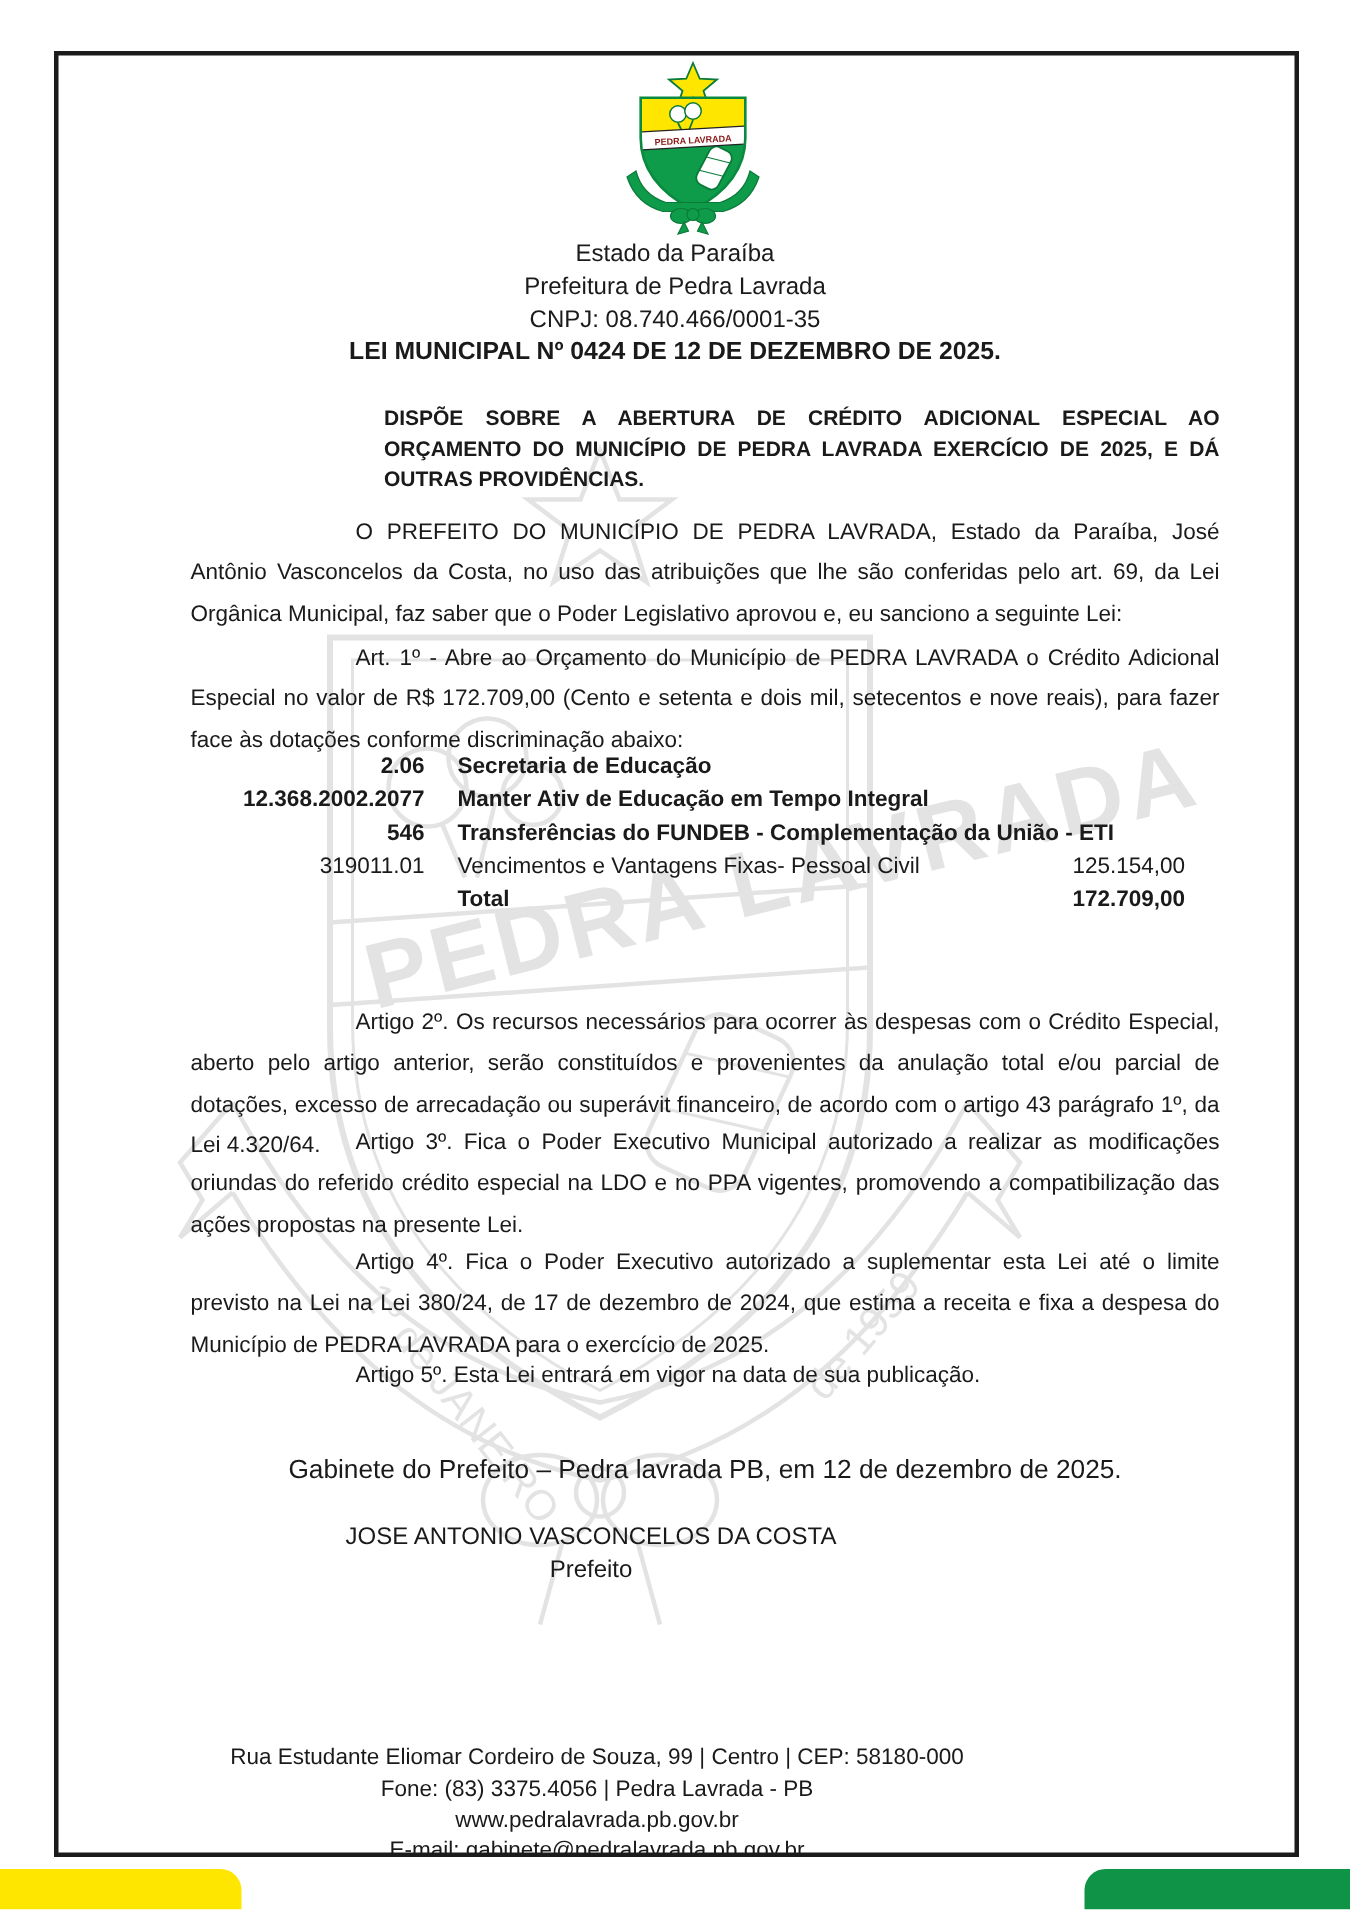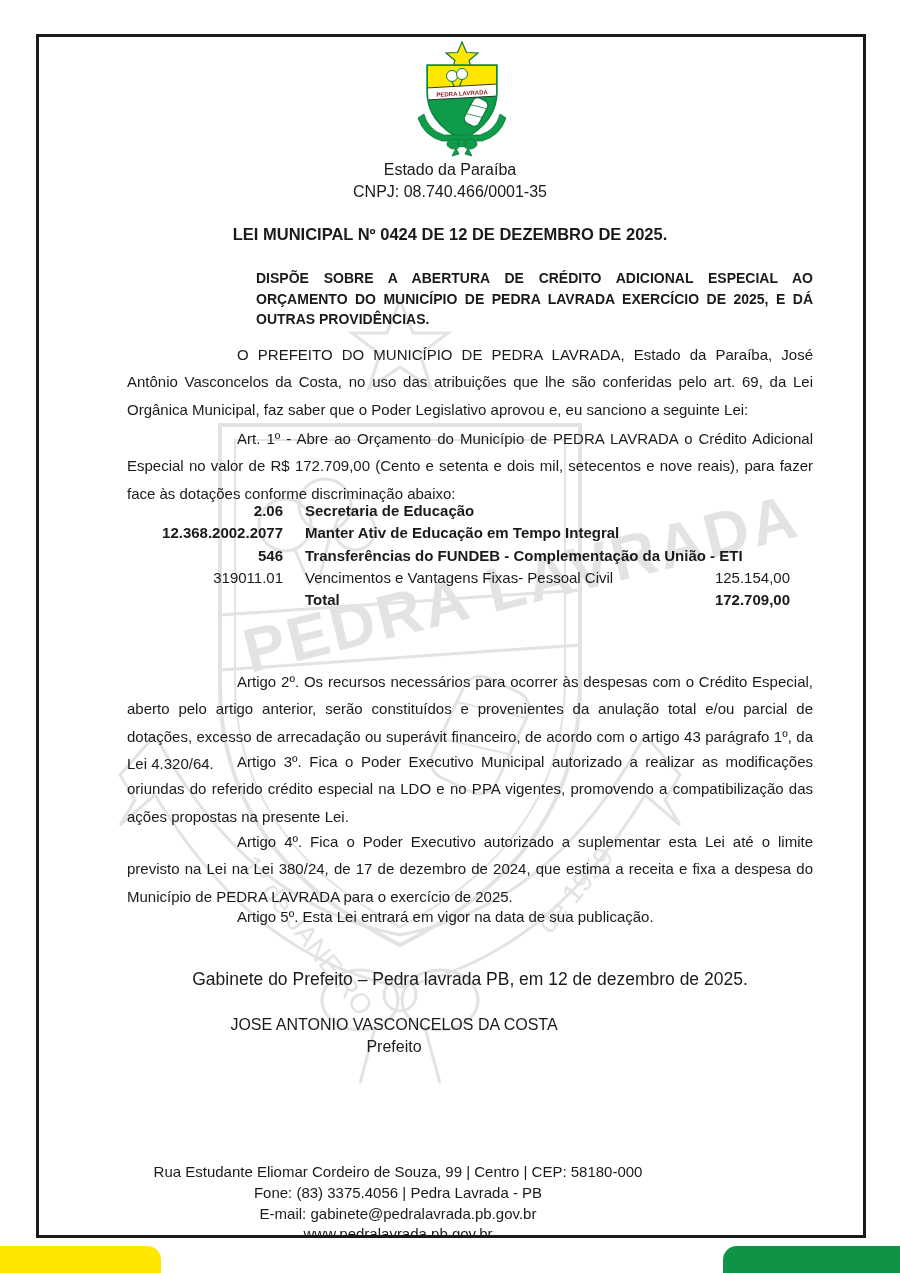--- a/index.html
+++ b/index.html
@@ -108,20 +108,21 @@
   </g>
   <path fill="#0f9c4a" stroke="#0a7a39" stroke-width="0.8" d="M6,78 Q12,96 30,101 L70,101 Q88,96 94,78 L88,74 Q84,90 68,95 L32,95 Q16,90 12,74 Z"></path>
   <ellipse cx="42" cy="104" rx="7" ry="5" fill="#0f9c4a" stroke="#0a7a39" stroke-width="0.8"></ellipse>
   <ellipse cx="58" cy="104" rx="7" ry="5" fill="#0f9c4a" stroke="#0a7a39" stroke-width="0.8"></ellipse>
   <circle cx="50" cy="103" r="4" fill="#0f9c4a" stroke="#0a7a39" stroke-width="0.8"></circle>
   <path d="M44,108 L40,116 L47,114 Z M56,108 L60,116 L53,114 Z" fill="#0f9c4a" stroke="#0a7a39" stroke-width="0.8"></path>
 </svg>
 
 <div class="hdr">
   <div>Estado da Paraíba</div>
+  <div>Prefeitura de Pedra Lavrada</div>
   <div>CNPJ: 08.740.466/0001-35</div>
 </div>
 <div class="law-title">LEI MUNICIPAL Nº 0424 DE 12 DE DEZEMBRO DE 2025.</div>
 
 <div class="summary">DISPÕE SOBRE A ABERTURA DE CRÉDITO ADICIONAL ESPECIAL AO ORÇAMENTO DO MUNICÍPIO DE PEDRA LAVRADA EXERCÍCIO DE 2025, E DÁ OUTRAS PROVIDÊNCIAS.</div>
 
 <p class="para ind p-preamble"><span>O </span><b>PREFEITO DO MUNICÍPIO DE PEDRA LAVRADA</b><span>, Estado da Paraíba, José Antônio Vasconcelos da Costa, no uso das atribuições que lhe são conferidas pelo art. 69, da Lei Orgânica Municipal, faz saber que o Poder Legislativo aprovou e, eu sanciono a seguinte Lei:</span></p>
 
 <p class="para ind p-art1"><b>Art. 1º -</b><span> Abre ao Orçamento do Município de </span><b>PEDRA LAVRADA</b><span> o Crédito Adicional Especial no valor de R$ 172.709,00 (Cento e setenta e dois mil, setecentos e nove reais), para fazer face às dotações conforme discriminação abaixo:</span></p>
 
@@ -160,18 +161,18 @@
 
 <div class="closing">Gabinete do Prefeito – Pedra lavrada PB, em 12 de dezembro de 2025.</div>
 <div class="signature">
   <div>JOSE ANTONIO VASCONCELOS DA COSTA</div>
   <div>Prefeito</div>
 </div>
 
 <div class="footer">
   <div>Rua Estudante Eliomar Cordeiro de Souza, 99 | Centro | CEP: 58180-000</div>
   <div>Fone: (83) 3375.4056 | Pedra Lavrada - PB</div>
+  <div>www.pedralavrada.pb.gov.br</div>
   <div>E-mail: gabinete@pedralavrada.pb.gov.br</div>
-  <div>www.pedralavrada.pb.gov.br</div>
 </div>
 
 <div class="bar-yellow"></div>
 <div class="bar-green"></div>
 
 </body></html>

